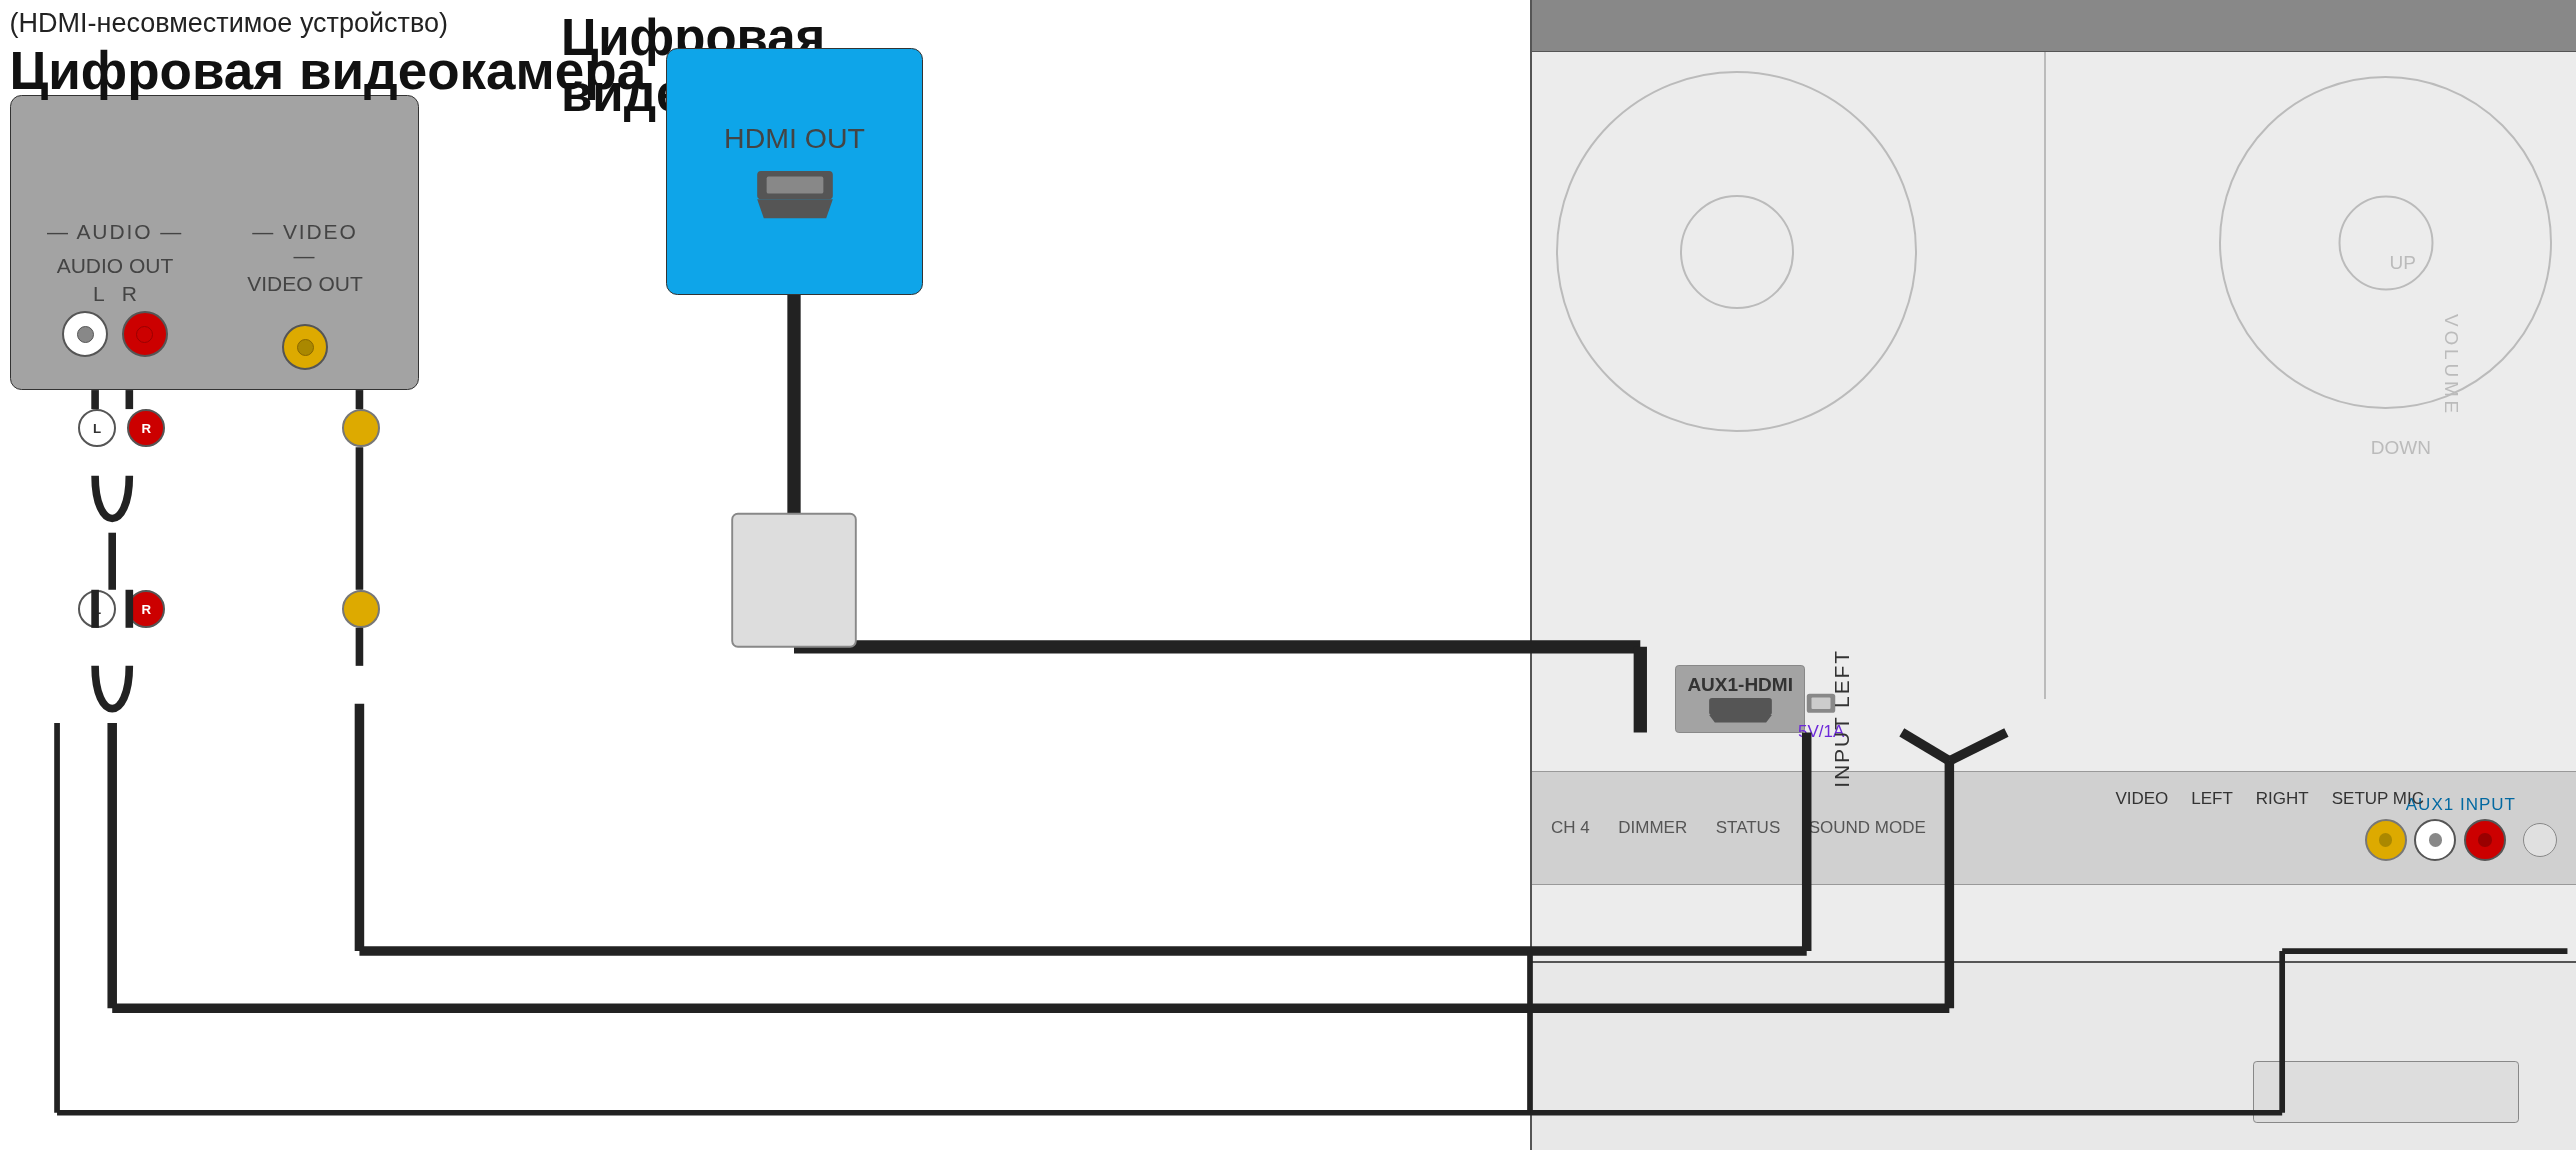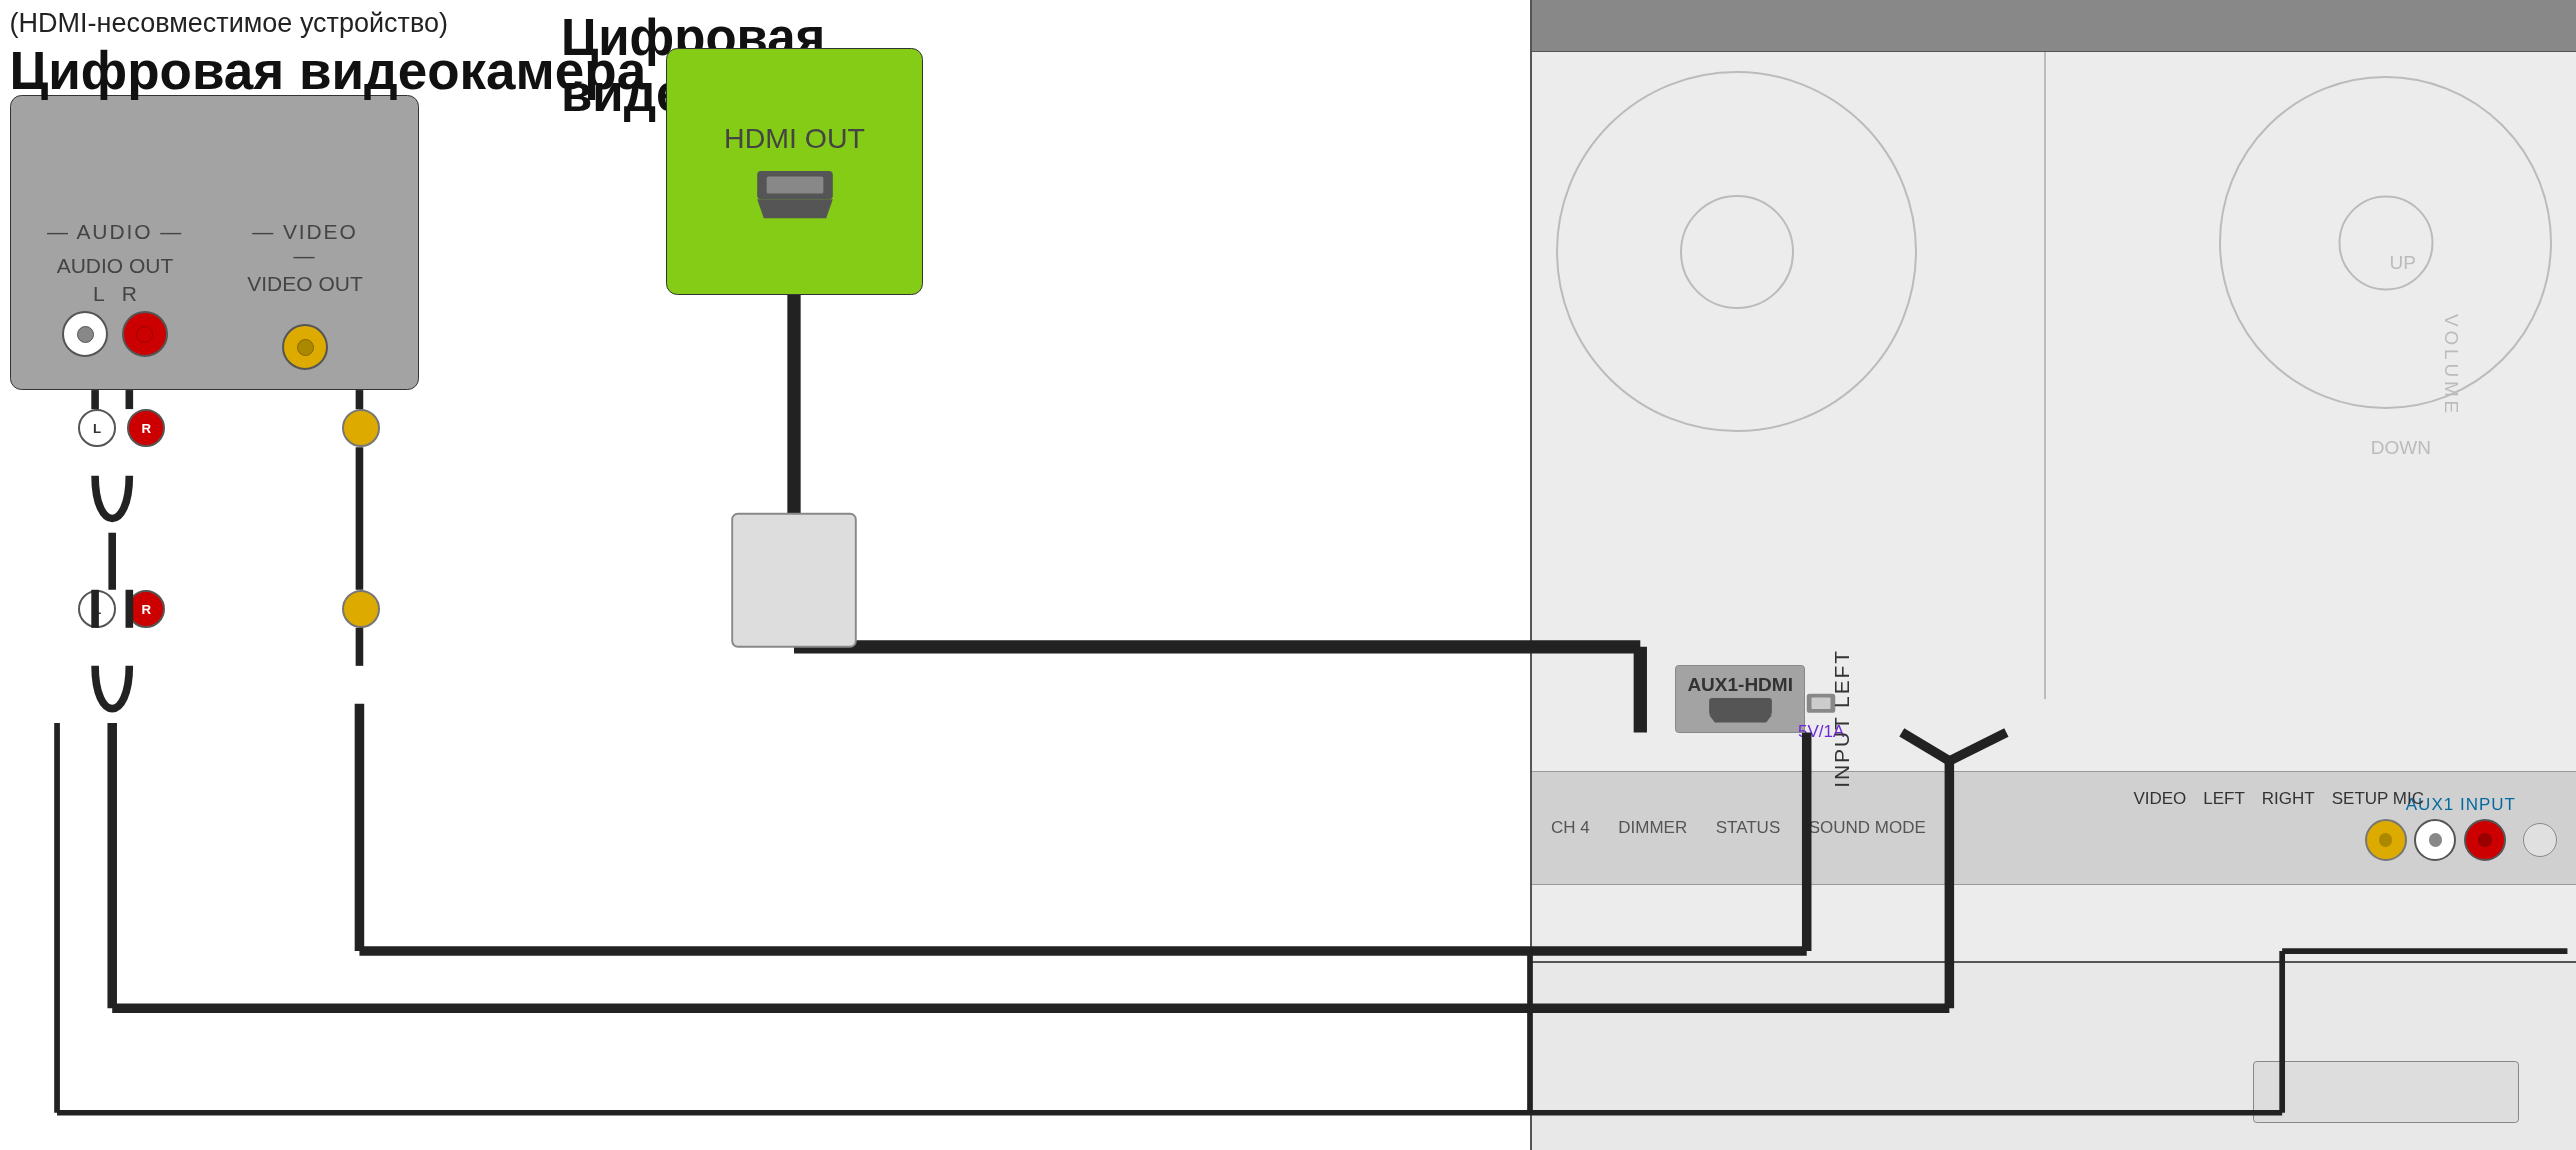--- a/index.html
+++ b/index.html
@@ -249,21 +249,21 @@
         </div>
       </div>
     </div>
   </div>
 
   <div style="position:absolute; left:9.5px; top:7.6px; font-size:27px; color:#222;">(HDMI-несовместимое устройство)</div>
   <div style="position:absolute; left:9.5px; top:40px; font-size:53px; font-weight:bold; color:#111;">Цифровая видеокамера</div>
 
   <div style="position:absolute; left:561px; top:9.5px; font-size:51px; font-weight:bold; color:#111; line-height:1.1; width:238px;">Цифровая видеокамера</div>
 
-  <div style="position:absolute; left:666px; top:48px; width:257px; height:247px; border:1.9px solid #333; border-radius:11.4px; background:#84cc16; display:flex; flex-direction:column; align-items:center; justify-content:center; gap:13.3px;">
+  <div style="position:absolute; left:666px; top:48px; width:257px; height:247px; border:1.9px solid #333; border-radius:11.4px; background:#0ea5e9; display:flex; flex-direction:column; align-items:center; justify-content:center; gap:13.3px;">
     <div style="font-size:28.5px; color:#444; text-align:center;">HDMI OUT</div>
 
     <svg width="86" height="52" viewBox="0 0 90 55">
       <rect x="5" y="2" width="80" height="30" rx="4" ry="4" fill="#555"></rect>
       <polygon points="5,32 85,32 78,52 12,52" fill="#555"></polygon>
       <rect x="15" y="8" width="60" height="18" rx="2" ry="2" fill="#888"></rect>
     </svg>
   </div>
 
   <div style="position:absolute; right:0; top:0; width:1046px; height:1151px; background:#ececec; border-left:2.9px solid #555;">
@@ -306,21 +306,21 @@
 
           <div style="width:42px; height:42px; border-radius:50%; border:2.9px solid #555; background:#cc0000; display:flex; align-items:center; justify-content:center;">
             <div style="width:13.3px; height:13.3px; border-radius:50%; background:#990000;"></div>
           </div>
 
           <div style="width:34px; height:34px; border-radius:50%; border:1.9px solid #888; background:#e0e0e0; margin-left:9.5px;"></div>
         </div>
       </div>
     </div>
 
-    <div style="position:absolute; right:152px; bottom:342px; display:flex; gap:17px;">
+    <div style="position:absolute; right:152px; bottom:342px; display:flex; gap:23px;">
       <div style="font-size:17px; color:#333;">VIDEO</div>
       <div style="font-size:17px; color:#333;">LEFT</div>
       <div style="font-size:17px; color:#333;">RIGHT</div>
       <div style="font-size:17px; color:#333;">SETUP MIC</div>
     </div>
 
     <div style="position:absolute; left:143px; bottom:418px; background:#a3a3a3; border:1.9px solid #888; border-radius:3.8px; padding:7.6px 11.4px; display:flex; flex-direction:column; align-items:center;">
       <div style="font-size:19px; color:#333; font-weight:bold;">AUX1-HDMI</div>
 
       <svg width="67" height="28.5" viewBox="0 0 70 30">

